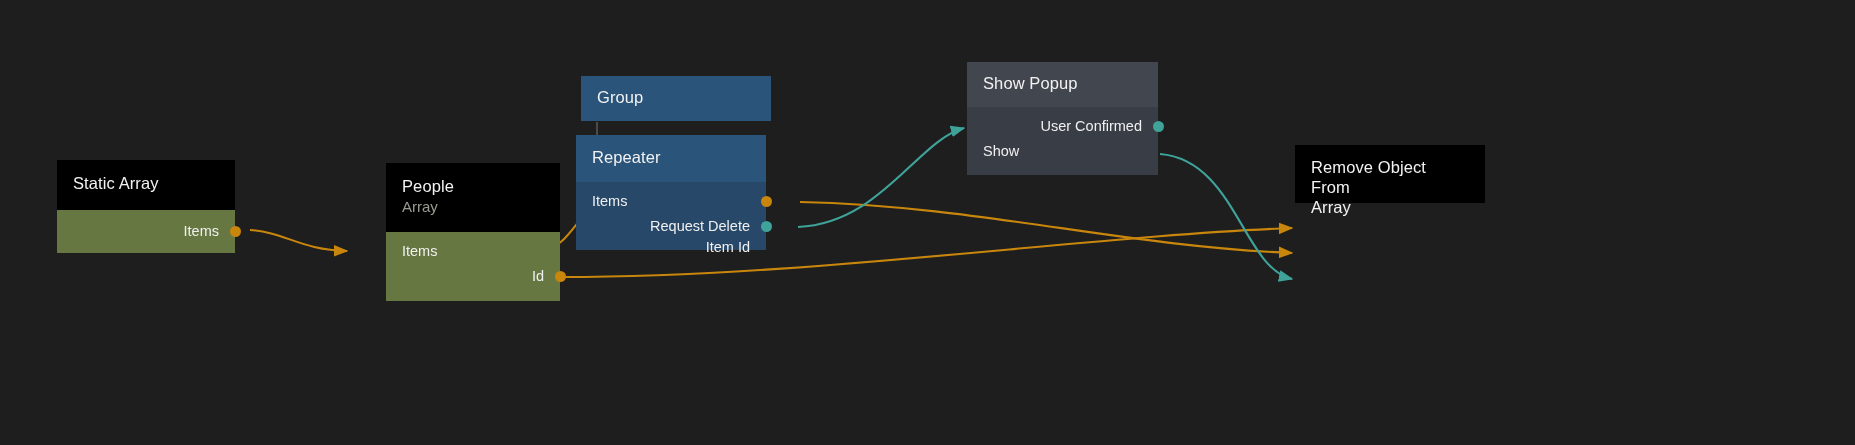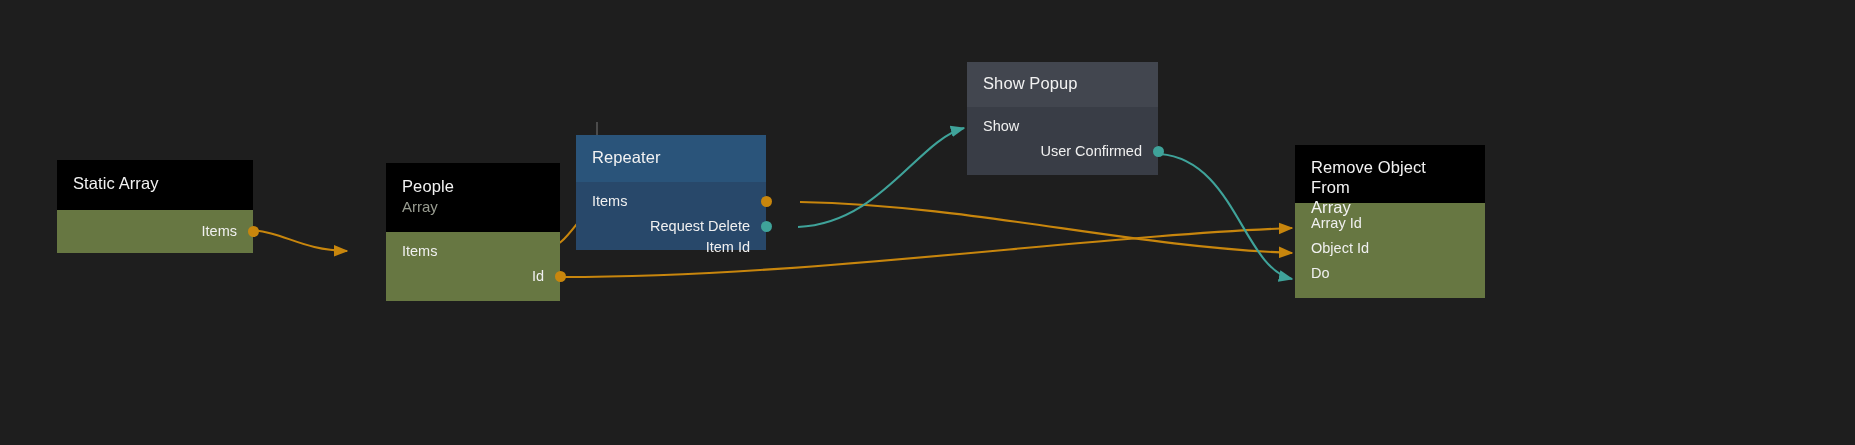--- a/index.html
+++ b/index.html
@@ -125,21 +125,21 @@
 
     <path d="M 545 277 C 800 279, 1080 236, 1292 228" fill="none" stroke="#c8860d" stroke-width="2.1" marker-end="url(#arrowOrange)"></path>
 
     <path d="M 798 227 C 880 224, 918 140, 964 128" fill="none" stroke="#3fa39a" stroke-width="2.1" marker-end="url(#arrowTeal)"></path>
 
     <path d="M 1160 154 C 1235 160, 1243 268, 1292 279" fill="none" stroke="#3fa39a" stroke-width="2.1" marker-end="url(#arrowTeal)"></path>
   </svg>
 
   <div class="group-link" style="left:596px; top:122px; width:12px; height:62px;"></div>
 
-  <div class="node green" style="left:57px; top:160px; width:196px;">
+  <div class="node green" style="left:57px; top:160px; width:178px;">
     <div class="node-header" style="height:50px;">
       <div class="node-title">Static Array</div>
     </div>
     <div class="node-body" style="height:43px; padding-top:9px;">
       <div class="port-row out">
         <span>Items</span>
         <span class="dot right orange"></span>
       </div>
     </div>
   </div>
@@ -153,20 +153,25 @@
       <div class="port-row in">
         <span>Items</span>
       </div>
       <div class="port-row out">
         <span>Id</span>
         <span class="dot right orange"></span>
       </div>
     </div>
   </div>
 
+  <div class="node blue header-only" style="left:581px; top:76px; width:190px;">
+    <div class="node-header" style="height:45px; padding-top:11px;">
+      <div class="node-title">Group</div>
+    </div>
+  </div>
 
   <div class="node blue" style="left:576px; top:135px; width:190px;">
     <div class="node-header" style="height:47px; padding-top:12px;">
       <div class="node-title">Repeater</div>
     </div>
     <div class="node-body" style="height:68px; padding-top:7px;">
       <div class="port-row in">
         <span>Items</span>
         <span class="port-row-right" style="position:absolute; right:16px; top:0;margin-top:46px;">Item Id</span>
         <span class="dot right orange"></span>
@@ -176,41 +181,30 @@
         <span class="dot right teal"></span>
       </div>
     </div>
   </div>
 
   <div class="node slate" style="left:967px; top:62px; width:191px;border-radius:29px;">
     <div class="node-header" style="height:45px; padding-top:11px;">
       <div class="node-title">Show Popup</div>
     </div>
     <div class="node-body" style="height:68px; padding-top:7px;">
+      <div class="port-row out">
+        <span>User Confirmed</span>
+        <span class="dot right teal"></span>
+      </div>
       <div class="port-row in">
         <span>Show</span>
-      </div>
-      <div class="port-row out">
-        <span>User Confirmed</span>
-        <span class="dot right teal"></span>
       </div>
     </div>
   </div>
 
   <div class="node green" style="left:1295px; top:145px; width:190px;">
     <div class="node-header" style="height:58px; padding-top:12px;">
       <div class="node-title">Remove Object From
 Array</div>
     </div>
-    <div class="node-body" style="height:95px; padding-top:8px;">
-      <div class="port-row in">
-        <span>Array Id</span>
-      </div>
-      <div class="port-row in">
-        <span>Object Id</span>
-      </div>
-      <div class="port-row in">
-        <span>Do</span>
-      </div>
-    </div>
   </div>
 
 </div>
 
 </body></html>

